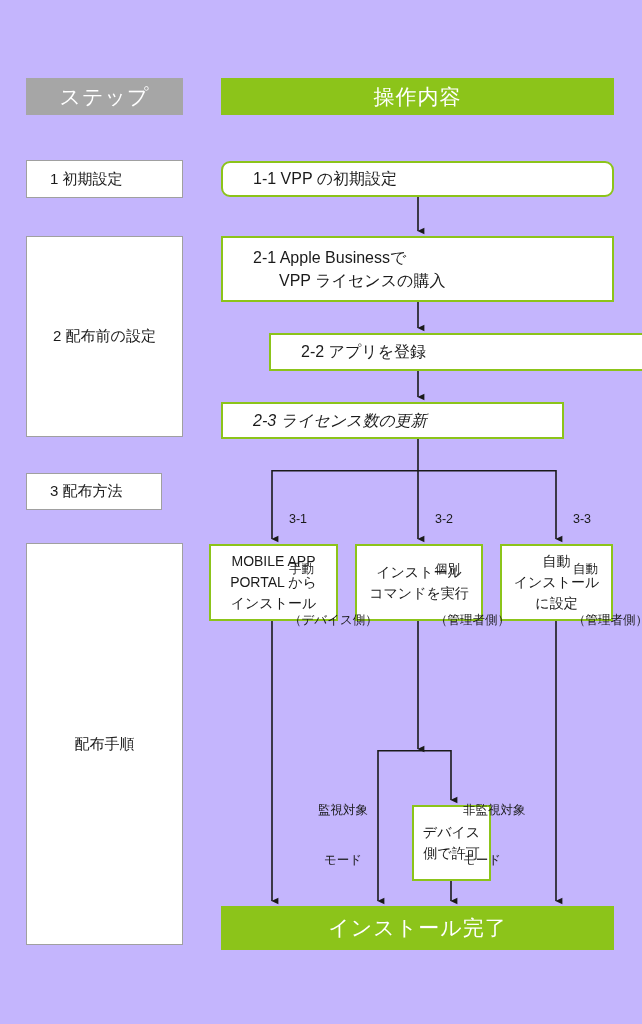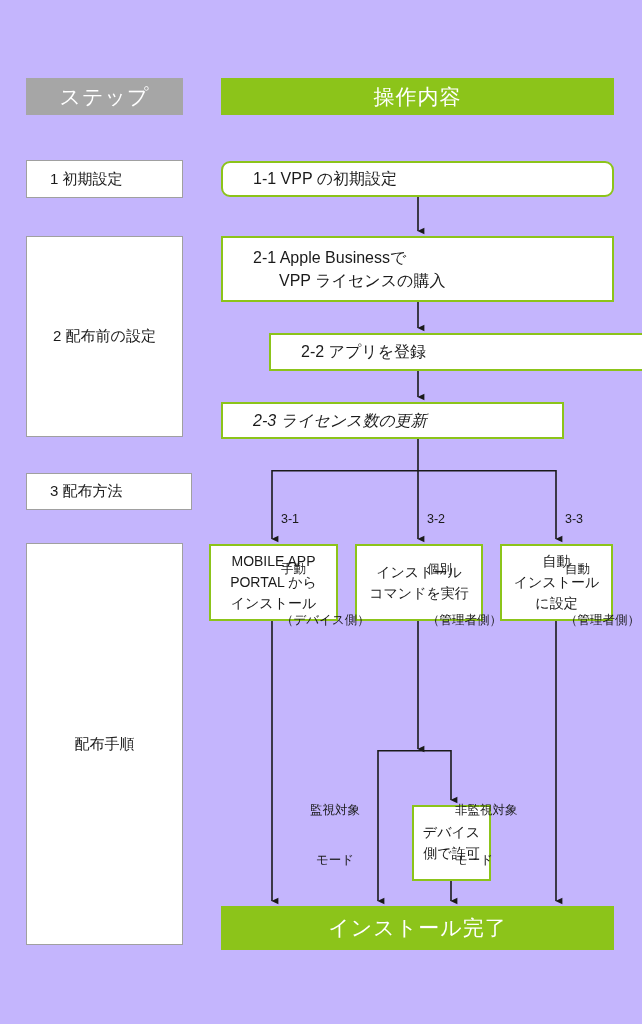--- a/index.html
+++ b/index.html
@@ -48,21 +48,21 @@
     display: flex;
     align-items: center;
     font-size: 15px;
     color: #1a1a1a;
   }
   .stepbox.pad-left { padding-left: 23px; }
   .stepbox.center   { justify-content: center; }
 
   .sb-1 { left: 26px; top: 160px; width: 157px; height: 38px; }
   .sb-2 { left: 26px; top: 236px; width: 157px; height: 201px; }
-  .sb-3 { left: 26px; top: 473px; width: 166px; height: 37px; }
+  .sb-3 { left: 26px; top: 473px; width: 136px; height: 37px; }
   .sb-4 { left: 26px; top: 543px; width: 157px; height: 402px; }
 
   
   .gbox {
     position: absolute;
     border: 2px solid #8cc41a;
     background: #ffffff;
     box-sizing: border-box;
     display: flex;
     align-items: center;
@@ -113,20 +113,21 @@
     pointer-events: none;
   }
 
   
   .blabel {
     position: absolute;
     font-size: 12.5px;
     line-height: 1.35;
     color: #1a1a1a;
     white-space: pre;
+    margin-left: 8px;
   }
   .blabel .ln { display: block; }
 
   .lab31 { left: 281px; top: 477px; }
   .lab32 { left: 427px; top: 477px; }
   .lab33 { left: 565px; top: 477px; }
 
   .lab-sup { left: 303px; top: 768px; text-align: center; width: 64px; }
   .lab-nsup{ left: 455px; top: 768px; }
 </style>

